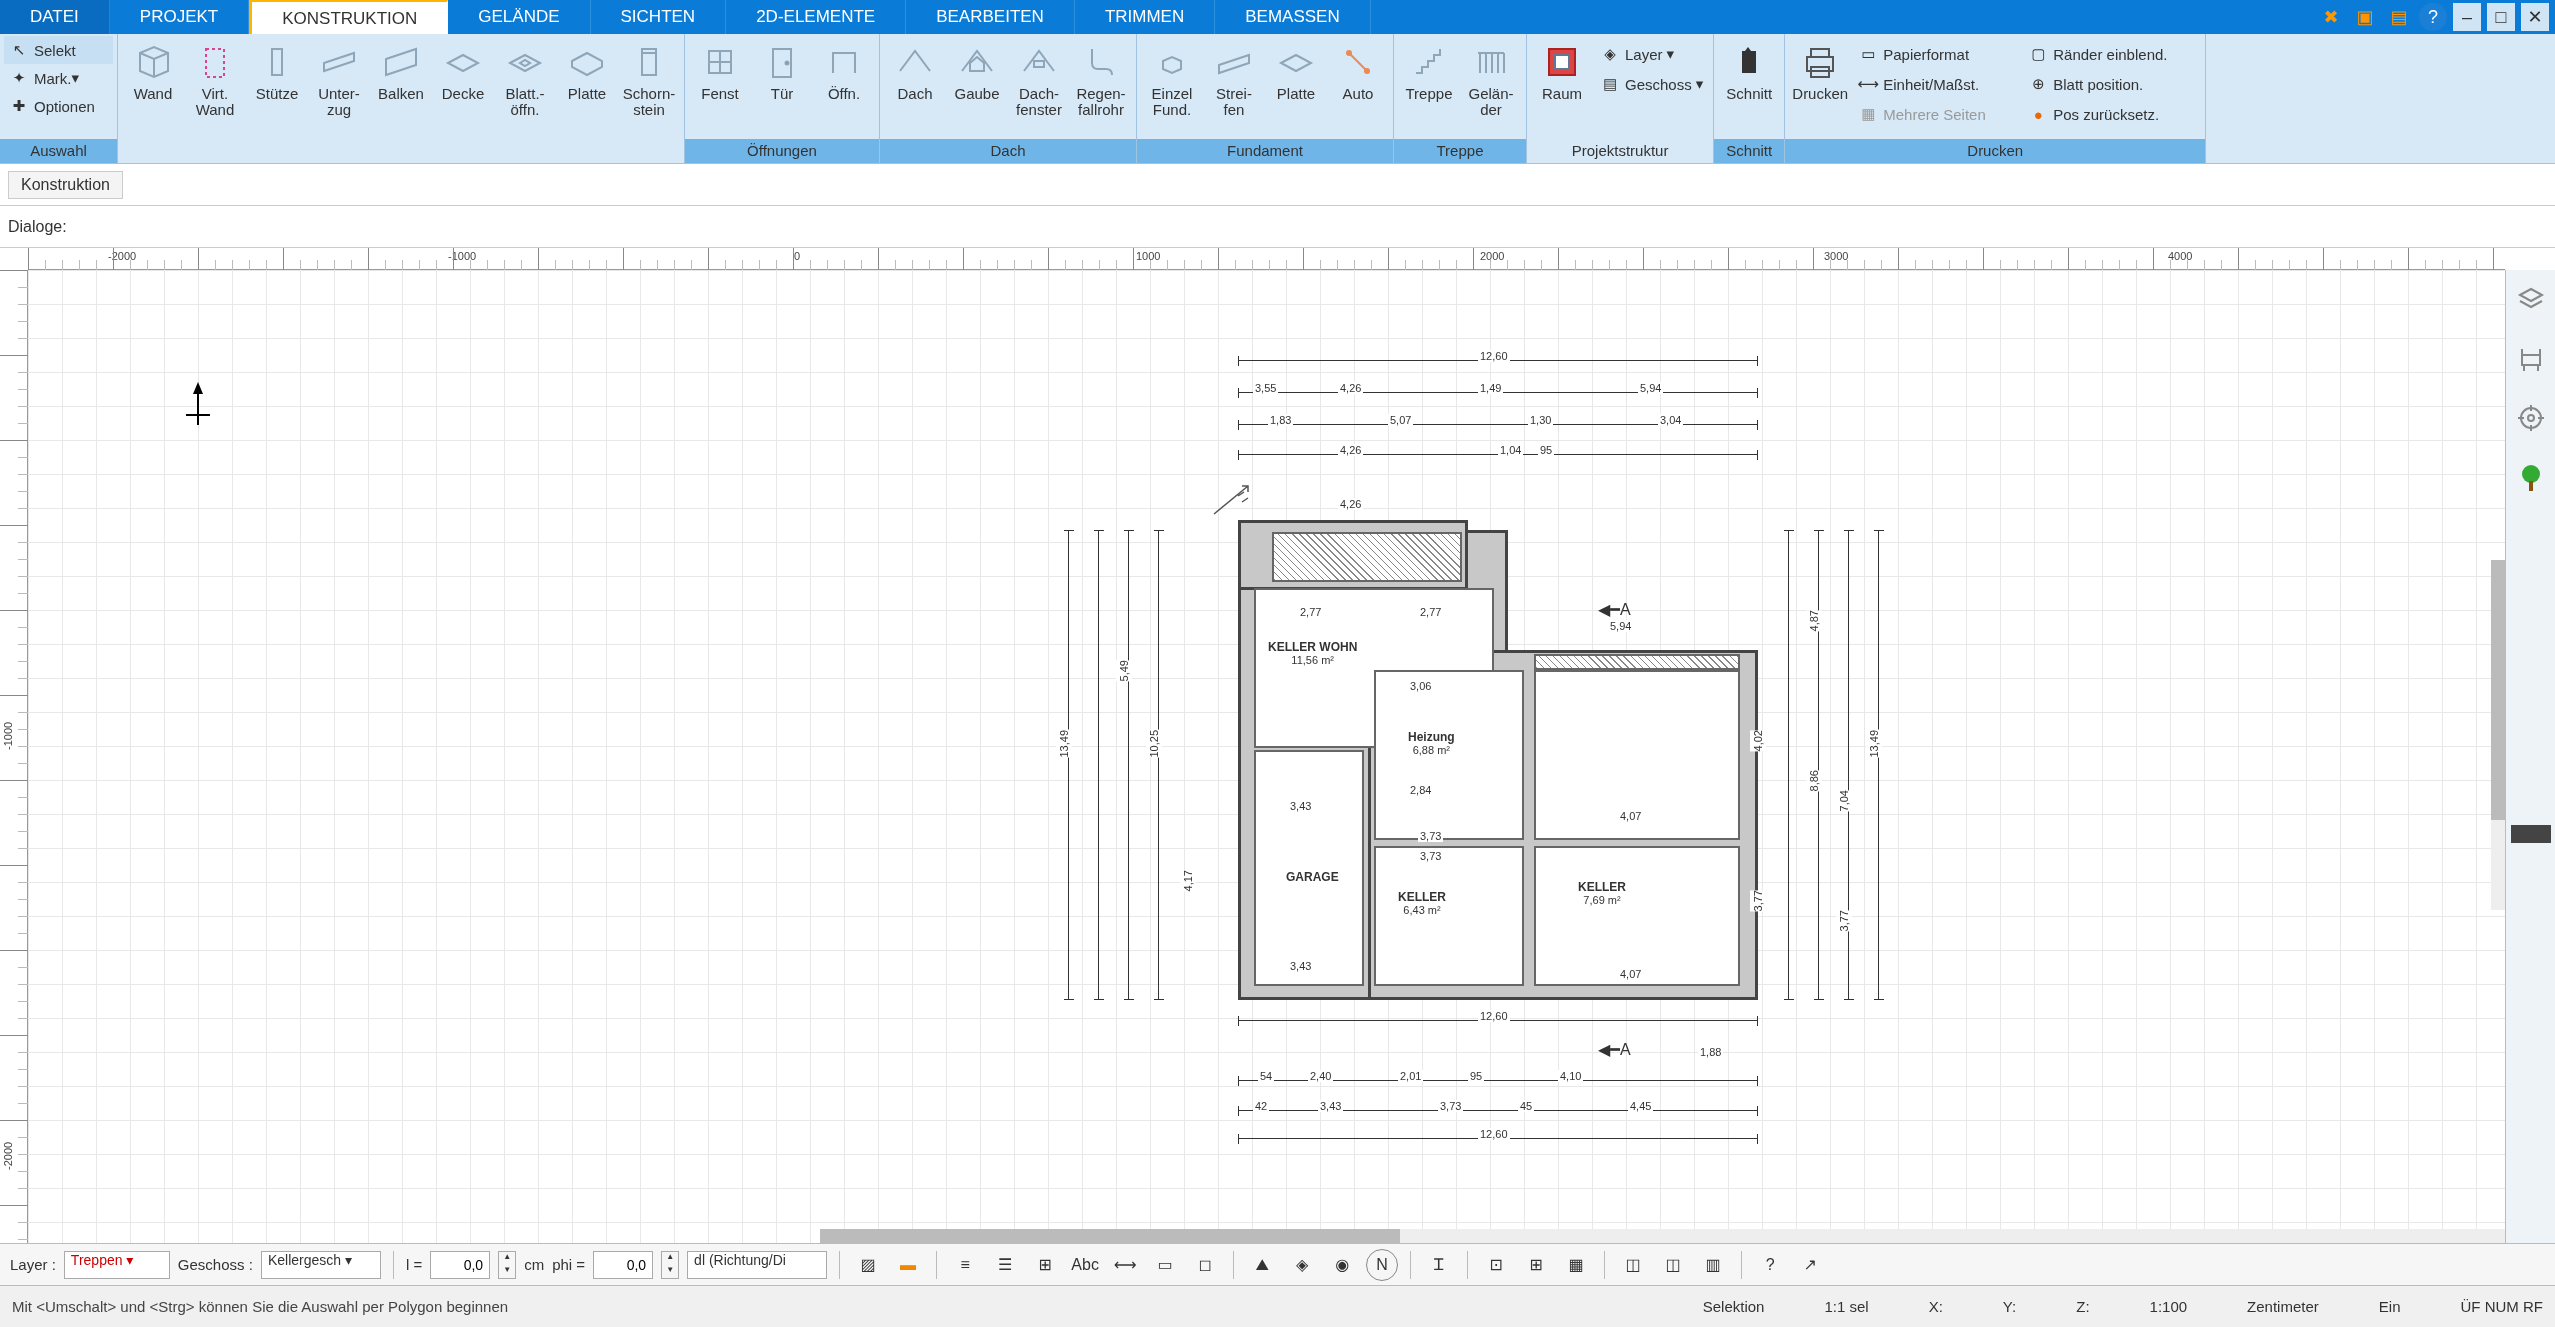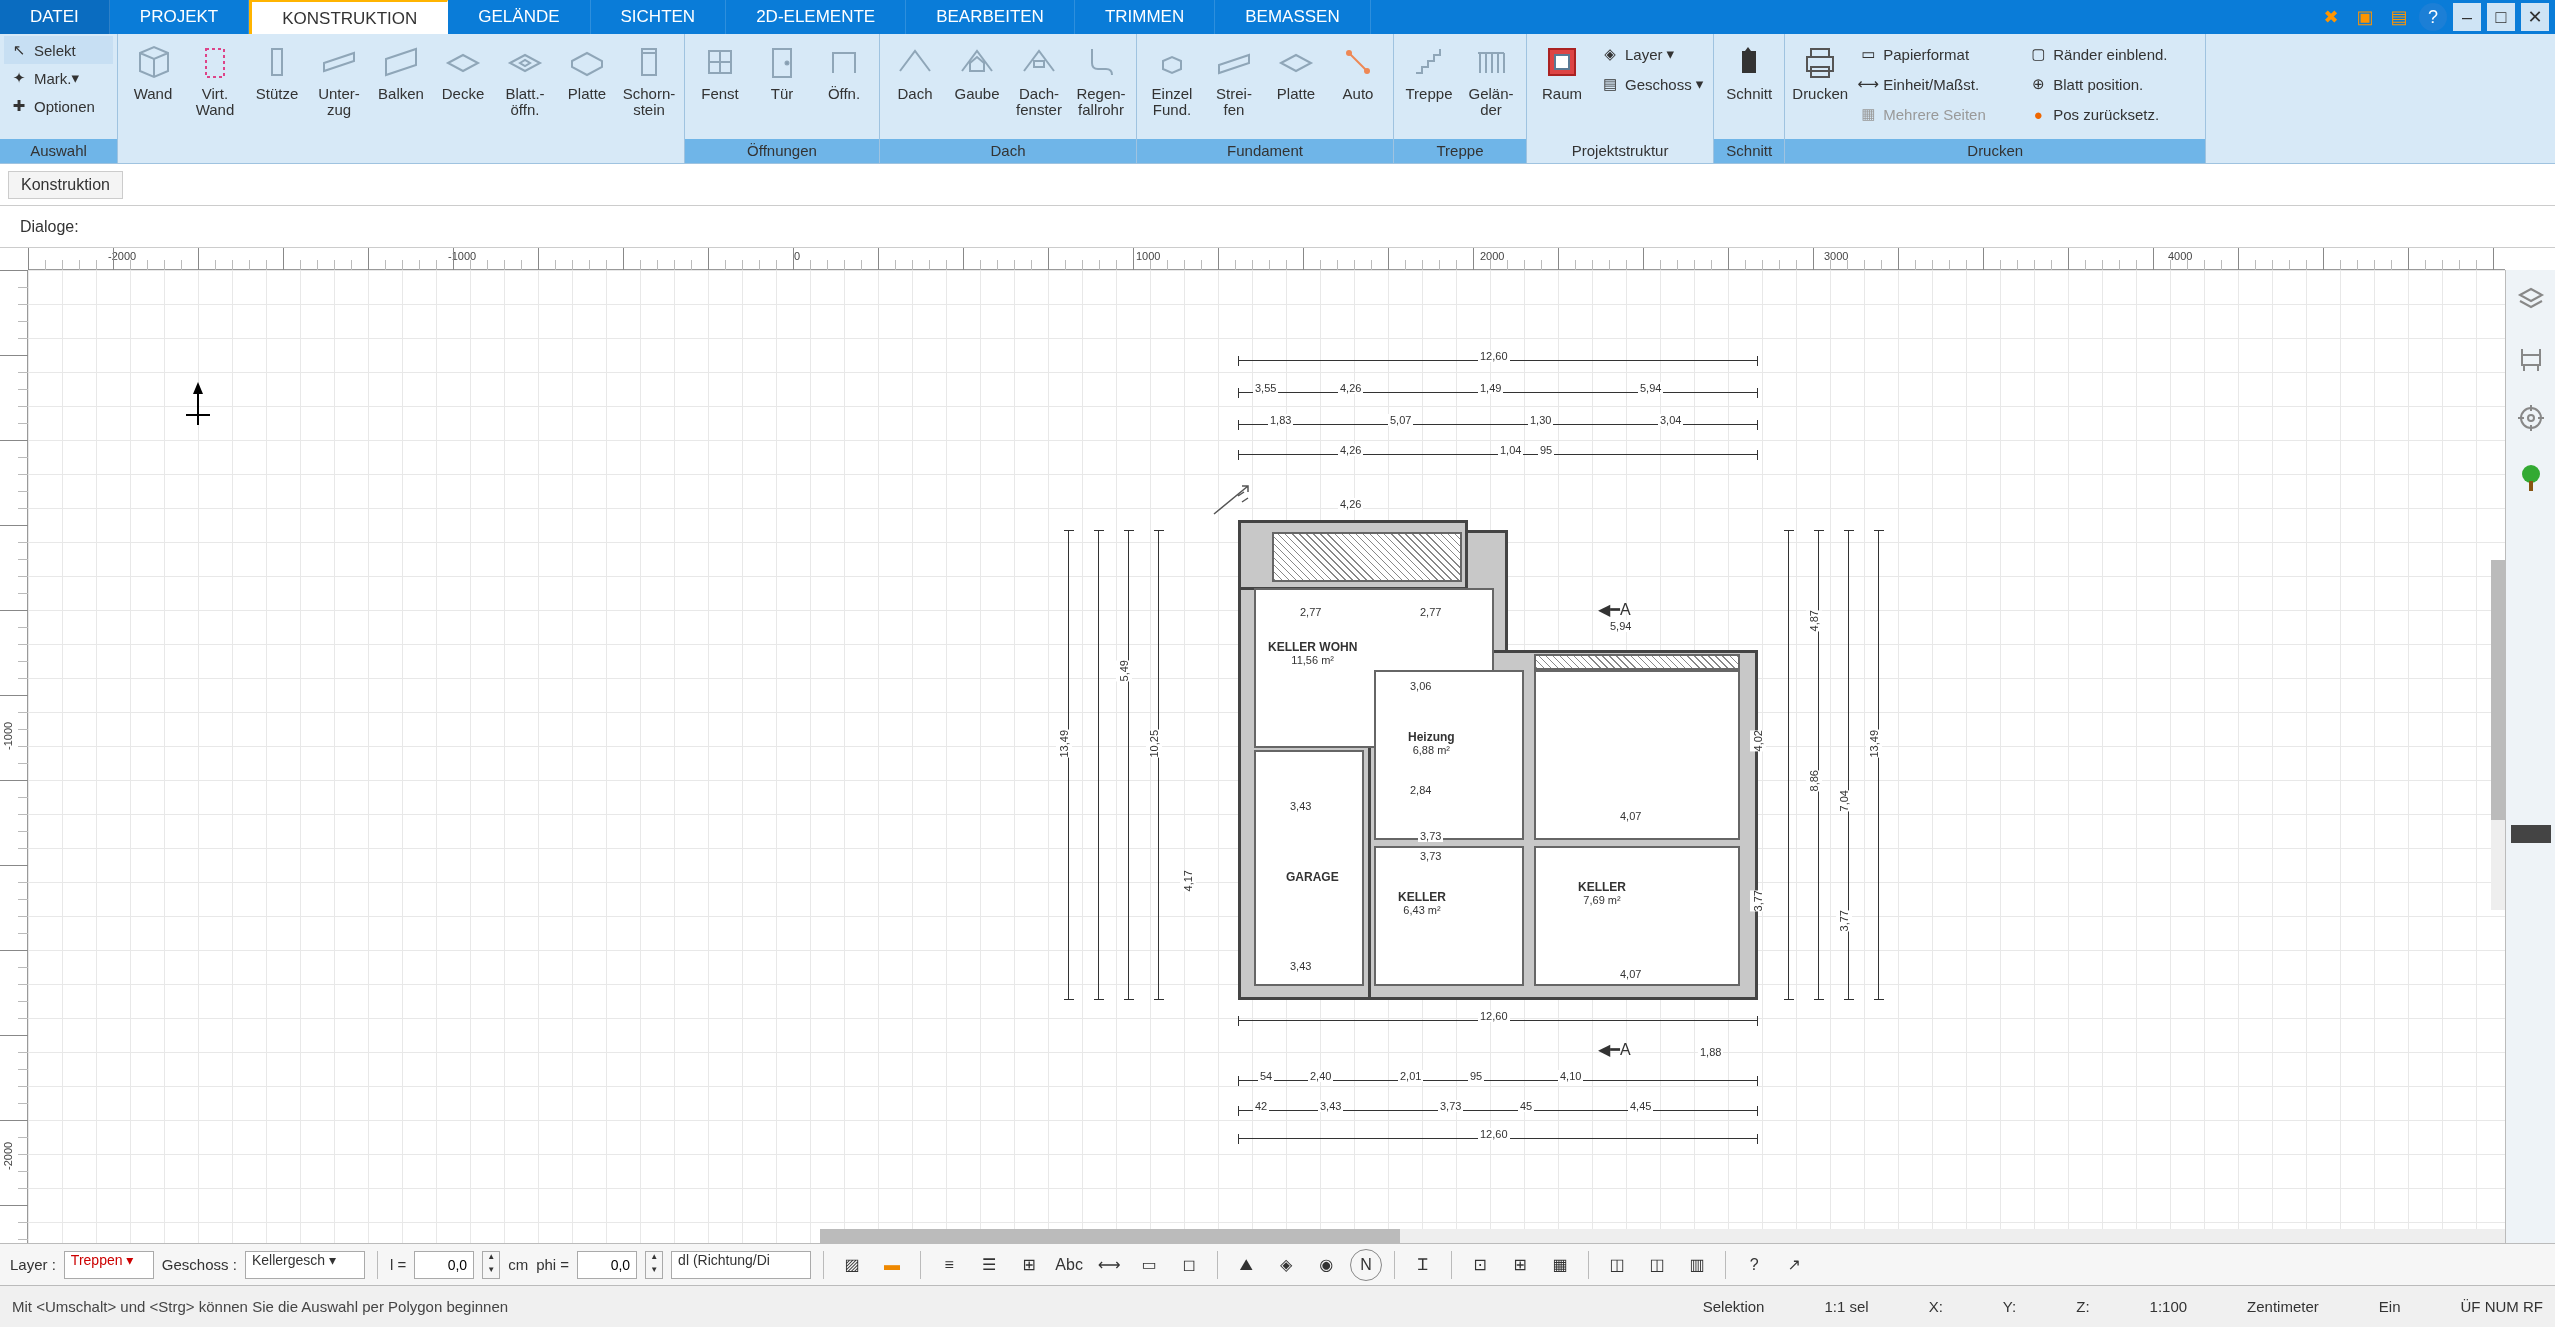--- a/index.html
+++ b/index.html
@@ -33,21 +33,21 @@
 .sel-row .mico { width:22px; height:22px; margin-right:4px; display:flex; align-items:center; justify-content:center; }
 
 
 svg { stroke:#5a7a95; fill:none; stroke-width:2; }
 .ico-3d { stroke:#8fa6b8; }
 .orange-fill { fill:#ff9500; stroke:#ff9500; }
 
 
 .ctx1 { position:absolute; top:164px; left:0; right:0; height:42px; background:#fff; border-bottom:1px solid #ccc; display:flex; align-items:center; padding-left:8px; font-size:16px; }
 .ctx1 span { background:#f4f4f4; border:1px solid #ccc; padding:4px 12px; }
-.ctx2 { position:absolute; top:206px; left:0; right:0; height:42px; background:#fff; border-bottom:1px solid #ccc; display:flex; align-items:center; padding-left:20px; font-size:16px; }
+.ctx2 { position:absolute; top:206px; left:0; right:0; height:42px; background:#fff; border-bottom:1px solid #ccc; display:flex; align-items:center; padding-left:8px; font-size:16px; }
 
 
 .hruler { position:absolute; top:248px; left:28px; right:50px; height:22px; background:#fff; border-bottom:1px solid #999; font-size:12px; }
 .hruler .tick { position:absolute; top:0; height:22px; border-left:1px solid #888; }
 .hruler .tick.minor { height:10px; top:12px; border-color:#bbb; }
 .hruler .num { position:absolute; top:2px; font-size:11px; color:#444; }
 
 .vruler { position:absolute; top:270px; left:0; width:28px; bottom:84px; background:#fff; border-right:1px solid #999; }
 .vruler .tick { position:absolute; left:0; width:28px; border-top:1px solid #888; }
 .vruler .tick.minor { width:10px; left:18px; border-color:#bbb; }
@@ -85,21 +85,21 @@
 .rpanel .dark { background:#444; width:40px; height:18px; margin-top:auto; margin-bottom:400px; }
 
 .scrollh { position:absolute; left:820px; right:50px; bottom:84px; height:14px; background:#eee; }
 .scrollh .thumb { position:absolute; left:0; width:580px; height:100%; background:#bbb; }
 .scrollv { position:absolute; right:50px; top:560px; width:14px; height:350px; background:#eee; }
 .scrollv .thumb { position:absolute; top:0; width:100%; height:260px; background:#bbb; }
 
 
 .btool { position:absolute; left:0; right:0; bottom:42px; height:42px; background:#f6f6f6; border-top:1px solid #bbb; display:flex; align-items:center; padding:0 10px; gap:8px; font-size:15px; }
 .btool select,.btool .combo { height:28px; border:1px solid #aaa; padding:0 6px; background:#fff; font-size:14px; }
-.btool .combo.red { color:#c00; width:90px; }
+.btool .combo.red { color:#c00; width:106px; }
 .btool .num { width:60px; text-align:right; }
 .spin { width:18px; height:28px; border:1px solid #aaa; display:flex; flex-direction:column; }
 .spin div{flex:1;font-size:8px;text-align:center;cursor:pointer}
 .btool .tbico { width:32px; height:32px; border:1px solid transparent; display:flex; align-items:center; justify-content:center; cursor:pointer; font-size:16px; }
 .sep { width:1px; height:28px; background:#bbb; margin:0 4px; }
 
 
 .status { position:absolute; left:0; right:0; bottom:0; height:42px; background:#f0f0f0; border-top:1px solid #bbb; display:flex; align-items:center; font-size:15px; padding:0 12px; gap:40px; }
 .status .hint { color:#444; }
 .status .right { margin-left:auto; display:flex; gap:60px; }

